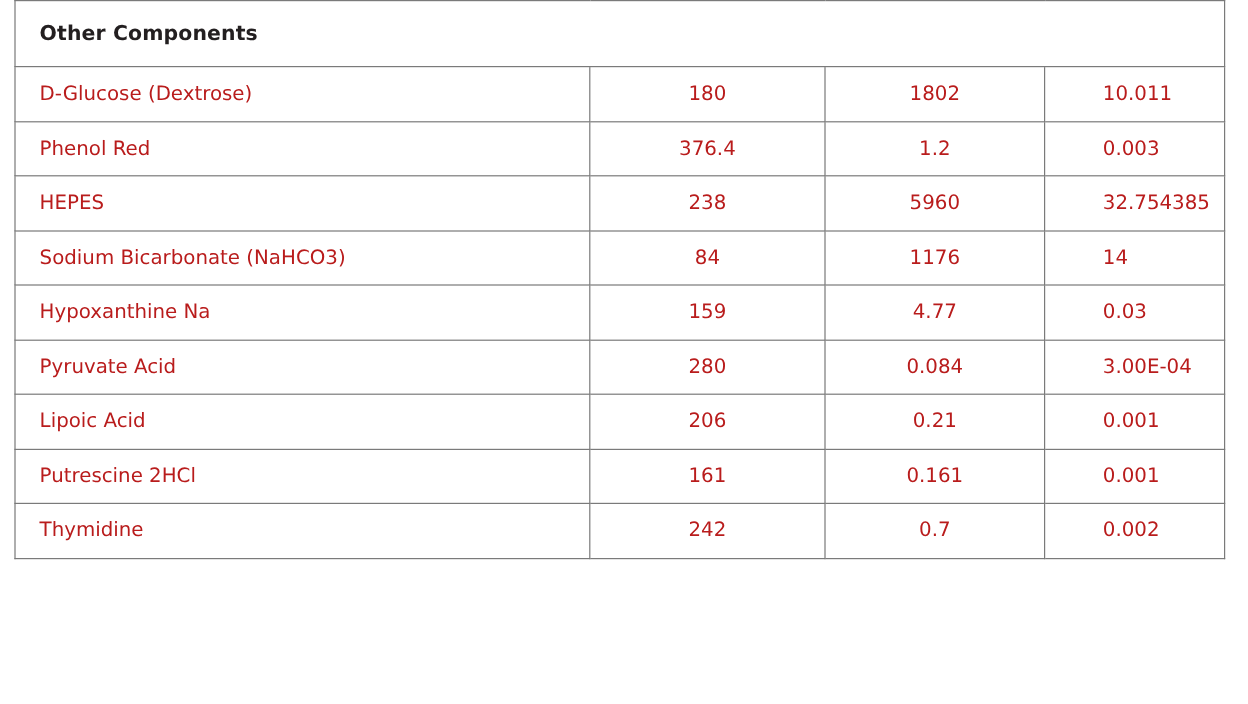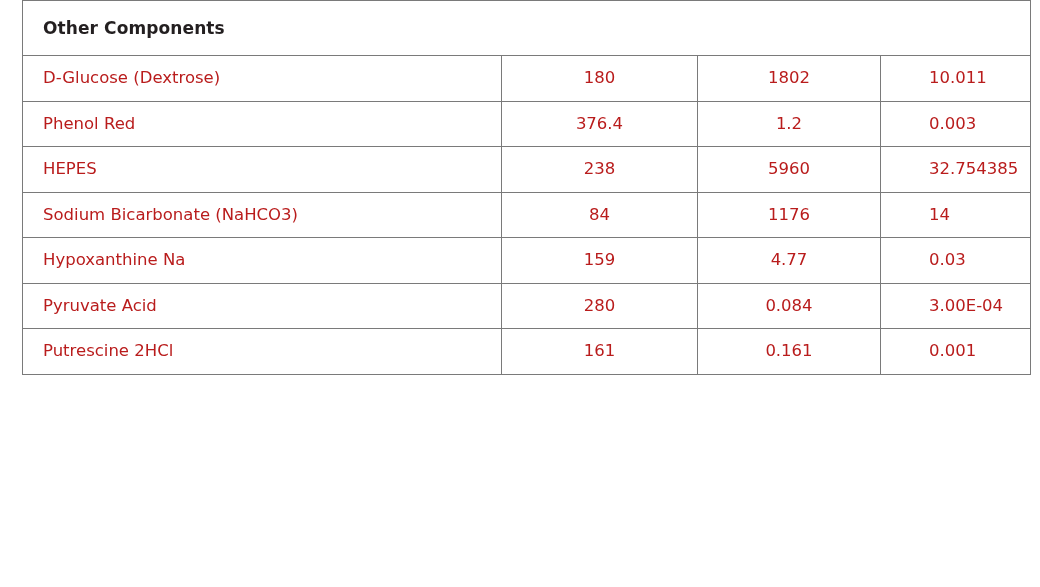--- a/index.html
+++ b/index.html
@@ -9,21 +9,21 @@
   }
   body {
     width: 1040px;
     height: 587px;
     font-family: "DejaVu Sans", "Liberation Sans", sans-serif;
     color: #231f20;
     overflow: hidden;
   }
   .table-wrap {
     position: absolute;
-    left: 22px;
+    left: 12px;
     top: 0px;
     width: 1008px;
   }
   table.components {
     border-collapse: collapse;
     width: 1008px;
     table-layout: fixed;
   }
   table.components td {
     border: 1px solid #7a7a7a;
@@ -167,27 +167,55 @@
           </td>
           <td class="col-conc">
             <span class="cell-inner">0.084</span>
           </td>
           <td class="col-mm">
             <span class="cell-inner">3.00E-04</span>
           </td>
         </tr>
         <tr class="data-row">
           <td class="col-name">
+            <span class="cell-inner">Lipoic Acid</span>
+          </td>
+          <td class="col-mw">
+            <span class="cell-inner">206</span>
+          </td>
+          <td class="col-conc">
+            <span class="cell-inner">0.21</span>
+          </td>
+          <td class="col-mm">
+            <span class="cell-inner">0.001</span>
+          </td>
+        </tr>
+        <tr class="data-row">
+          <td class="col-name">
             <span class="cell-inner">Putrescine 2HCl</span>
           </td>
           <td class="col-mw">
             <span class="cell-inner">161</span>
           </td>
           <td class="col-conc">
             <span class="cell-inner">0.161</span>
           </td>
           <td class="col-mm">
             <span class="cell-inner">0.001</span>
+          </td>
+        </tr>
+        <tr class="data-row">
+          <td class="col-name">
+            <span class="cell-inner">Thymidine</span>
+          </td>
+          <td class="col-mw">
+            <span class="cell-inner">242</span>
+          </td>
+          <td class="col-conc">
+            <span class="cell-inner">0.7</span>
+          </td>
+          <td class="col-mm">
+            <span class="cell-inner">0.002</span>
           </td>
         </tr>
       </tbody>
   </table>
 </div>
 
 </body></html>

